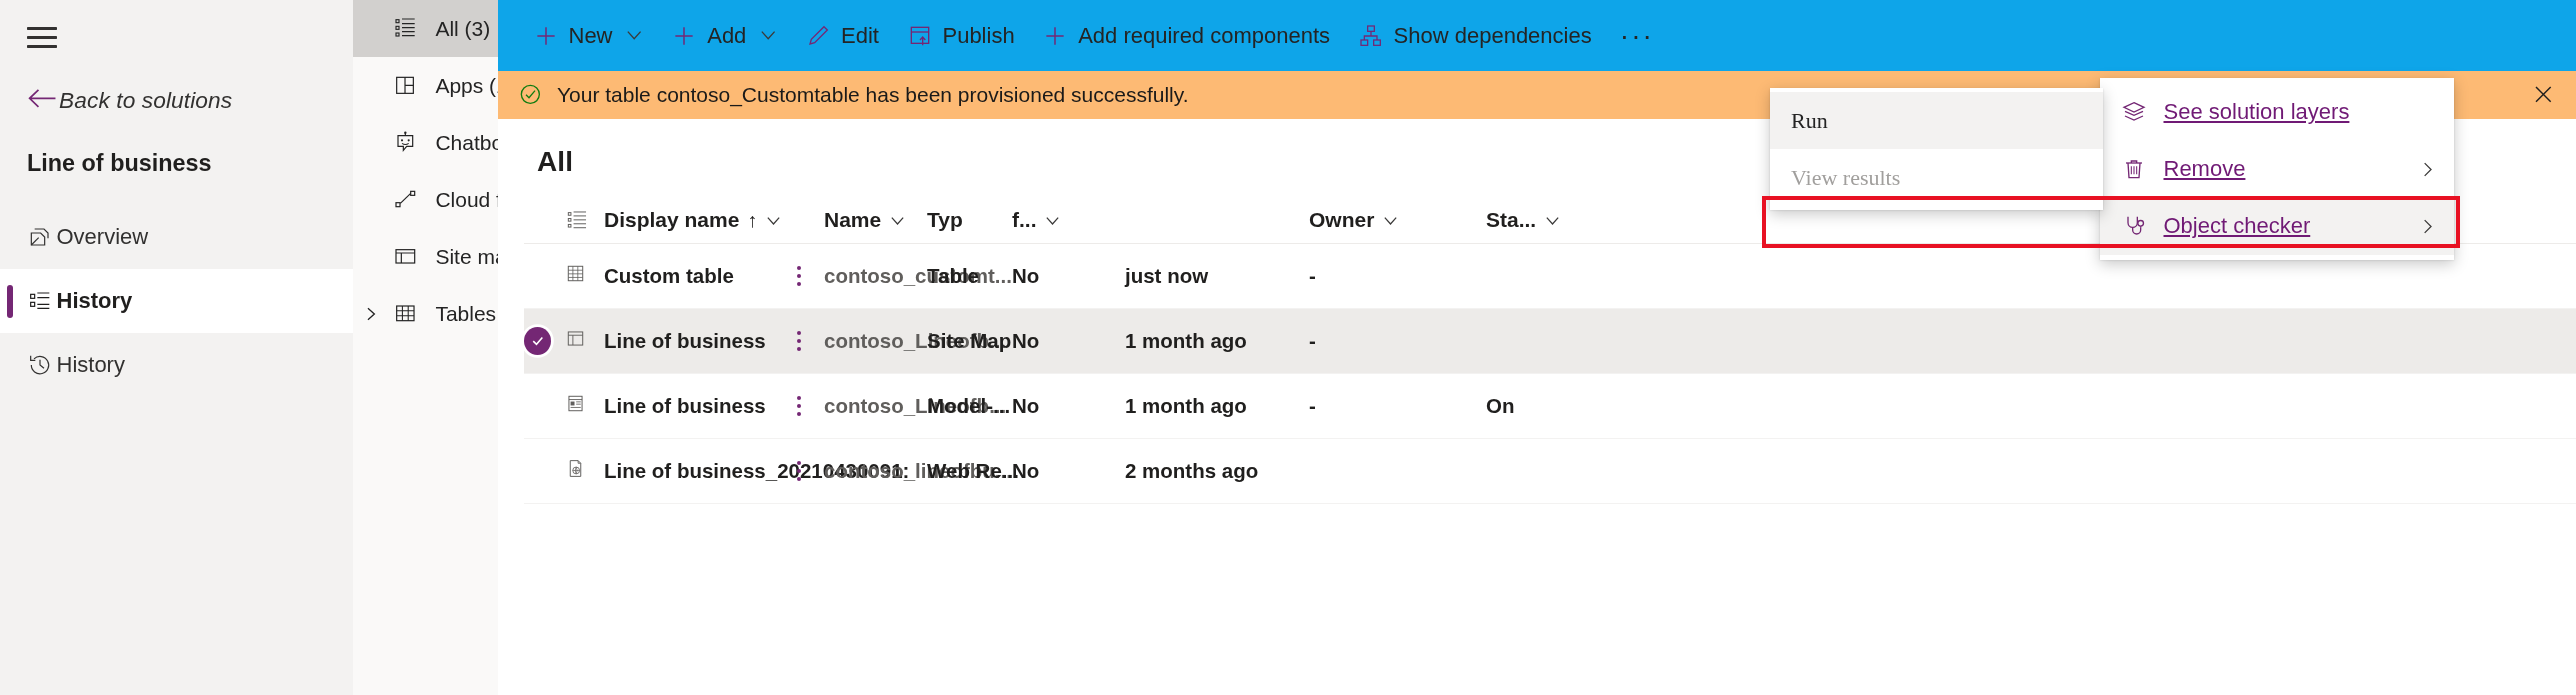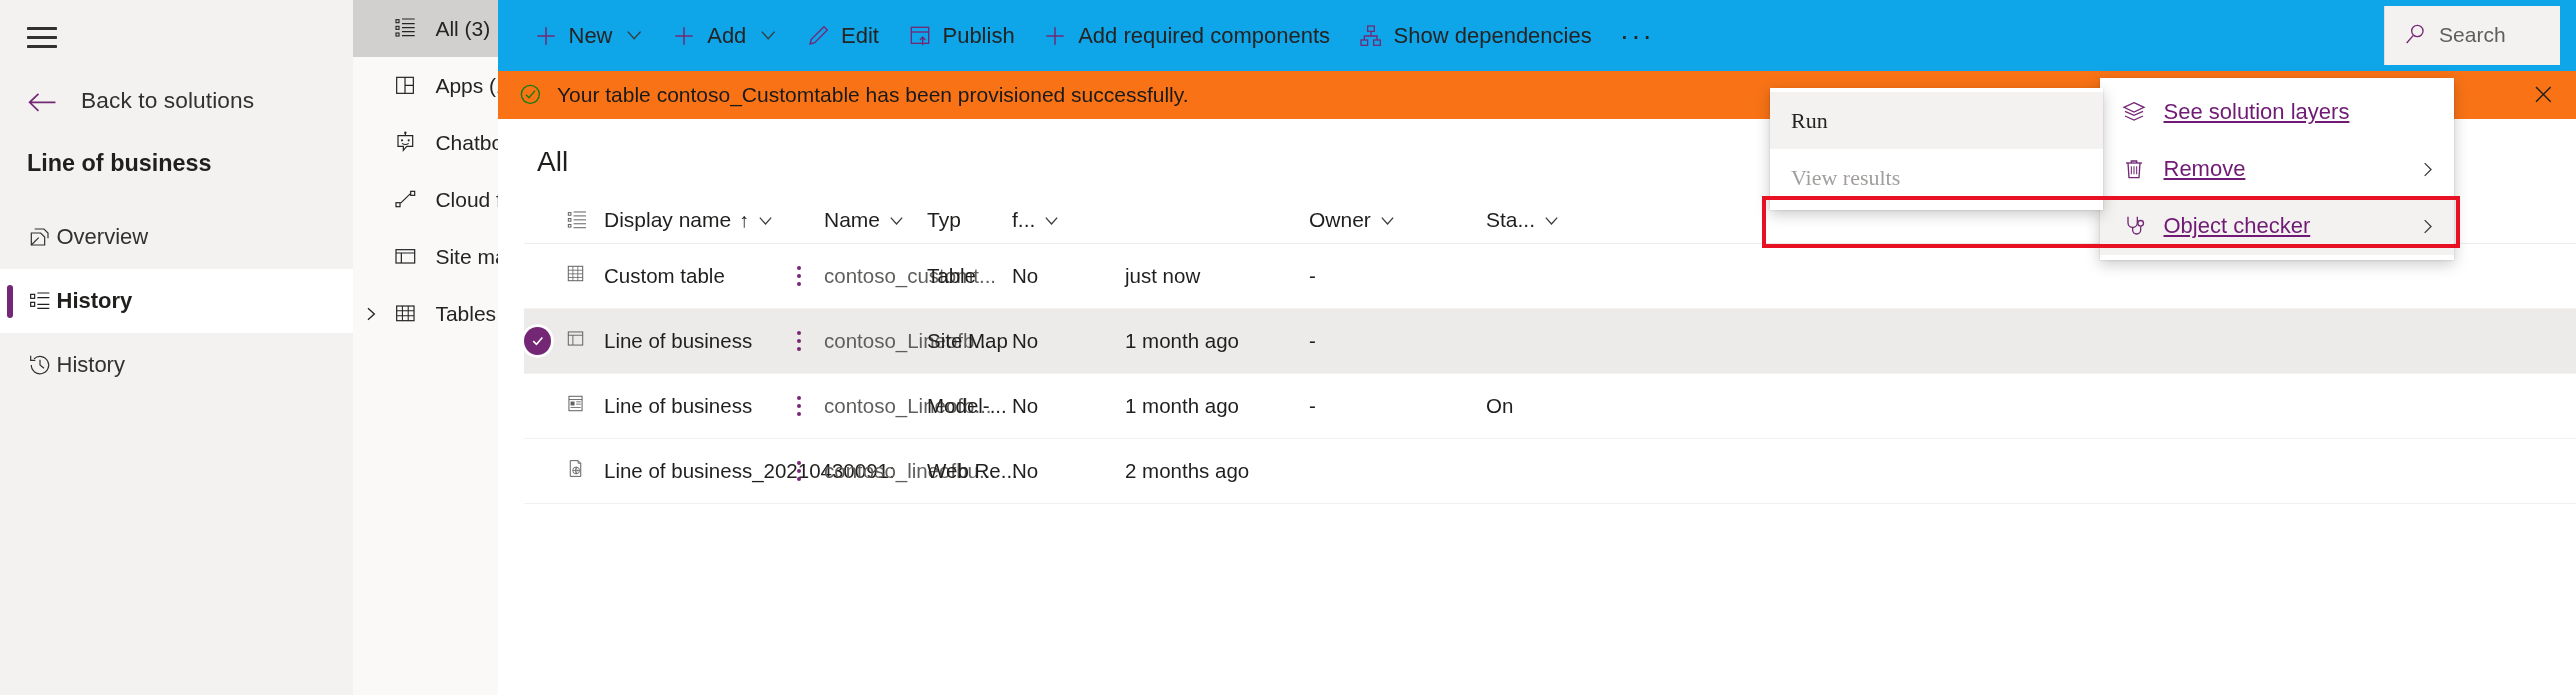--- a/index.html
+++ b/index.html
@@ -31,22 +31,23 @@
     left: 27px; top: 27px;
     width: 30px; height: 21px;
     display: flex; flex-direction: column; justify-content: space-between;
     cursor: pointer;
   }
   .hamburger span { display:block; height: 2.8px; background: #323130; border-radius: 0.7px; }
 
   .back-link {
     position: absolute;
     left: 27px; top: 87px;
-    display: flex; align-items: flex-end; gap: 24px;
+    display: flex; align-items: flex-start; gap: 2px;
     cursor: pointer;
+    font-style: italic;
   }
   .back-arrow { width: 30px; height: 22.7px; flex: 0 0 30px; }
   .back-label { font-size: 22.7px; color: #323130; white-space: nowrap; letter-spacing: 0.1px; }
 
   .rail-title {
     position: absolute;
     left: 27px; top: 150px;
     font-size: 23.4px; font-weight: bold; color: #201f1e;
     white-space: nowrap;
   }
@@ -144,34 +145,34 @@
   }
   .search-box .ic { width: 24px; height: 24px; flex: 0 0 24px; }
   .search-box .lbl { font-size: 21px; color: #605e5c; }
 
   
   .notif {
     position: absolute;
     left: 0; top: 71px;
     width: 100%;
     height: 48px;
-    background: #f97316;
+    background: #fdba74;
     display: flex; align-items: center;
     padding-left: 21px;
     gap: 14px;
   }
   .notif .ic { width: 24px; height: 24px; flex: 0 0 24px; }
   .notif .msg { font-size: 21px; color: #1b1a19; }
   .notif .close {
     position: absolute; right: 20px; top: 50%; transform: translateY(-50%);
     width: 24px; height: 24px; cursor: pointer;
   }
 
   
-  .content { position: absolute; left: 0; top: 119px; width: 100%; bottom: 0; }
+  .content { position: absolute; left: 0; top: 119px; width: 100%; bottom: 0; font-weight: bold; }
   .page-title {
     position: absolute; left: 39px; top: 27px;
     font-size: 28px; color: #201f1e; letter-spacing: 0.1px;
   }
 
   .grid { position: absolute; left: 26px; top: 78px; right: 0; }
   .grid-header {
     display: flex; align-items: center;
     height: 47px;
     border-bottom: 1.4px solid #edebe9;
@@ -486,29 +487,20 @@
             <path d="M18 11 V18 M8 24 V18 H27 V24" fill="none" stroke="#742774" stroke-width="1.9"></path>
           </svg>
         </span>
         <span class="lbl">Show dependencies</span>
       </div>
 
       <div class="cmd ellipsis">
         <span class="lbl">···</span>
       </div>
 
-      <div class="search-box">
-        <span class="ic">
-          <svg viewBox="0 0 34 34" width="22.7" height="22.7">
-            <circle cx="20" cy="12" r="8.5" fill="none" stroke="#742774" stroke-width="2"></circle>
-            <path d="M14 18.5 L4 30" stroke="#742774" stroke-width="2"></path>
-          </svg>
-        </span>
-        <span class="lbl">Search</span>
-      </div>
     </div>
 
     <div class="notif">
       <span class="ic">
         <svg viewBox="0 0 34 34" width="22.7" height="22.7">
           <circle cx="17" cy="17" r="13.5" fill="none" stroke="#107c10" stroke-width="2"></circle>
           <path d="M10.5 17.5 L15 22 L24 11.5" fill="none" stroke="#107c10" stroke-width="2"></path>
         </svg>
       </span>
       <span class="msg">Your table contoso_Customtable has been provisioned successfully.</span>

